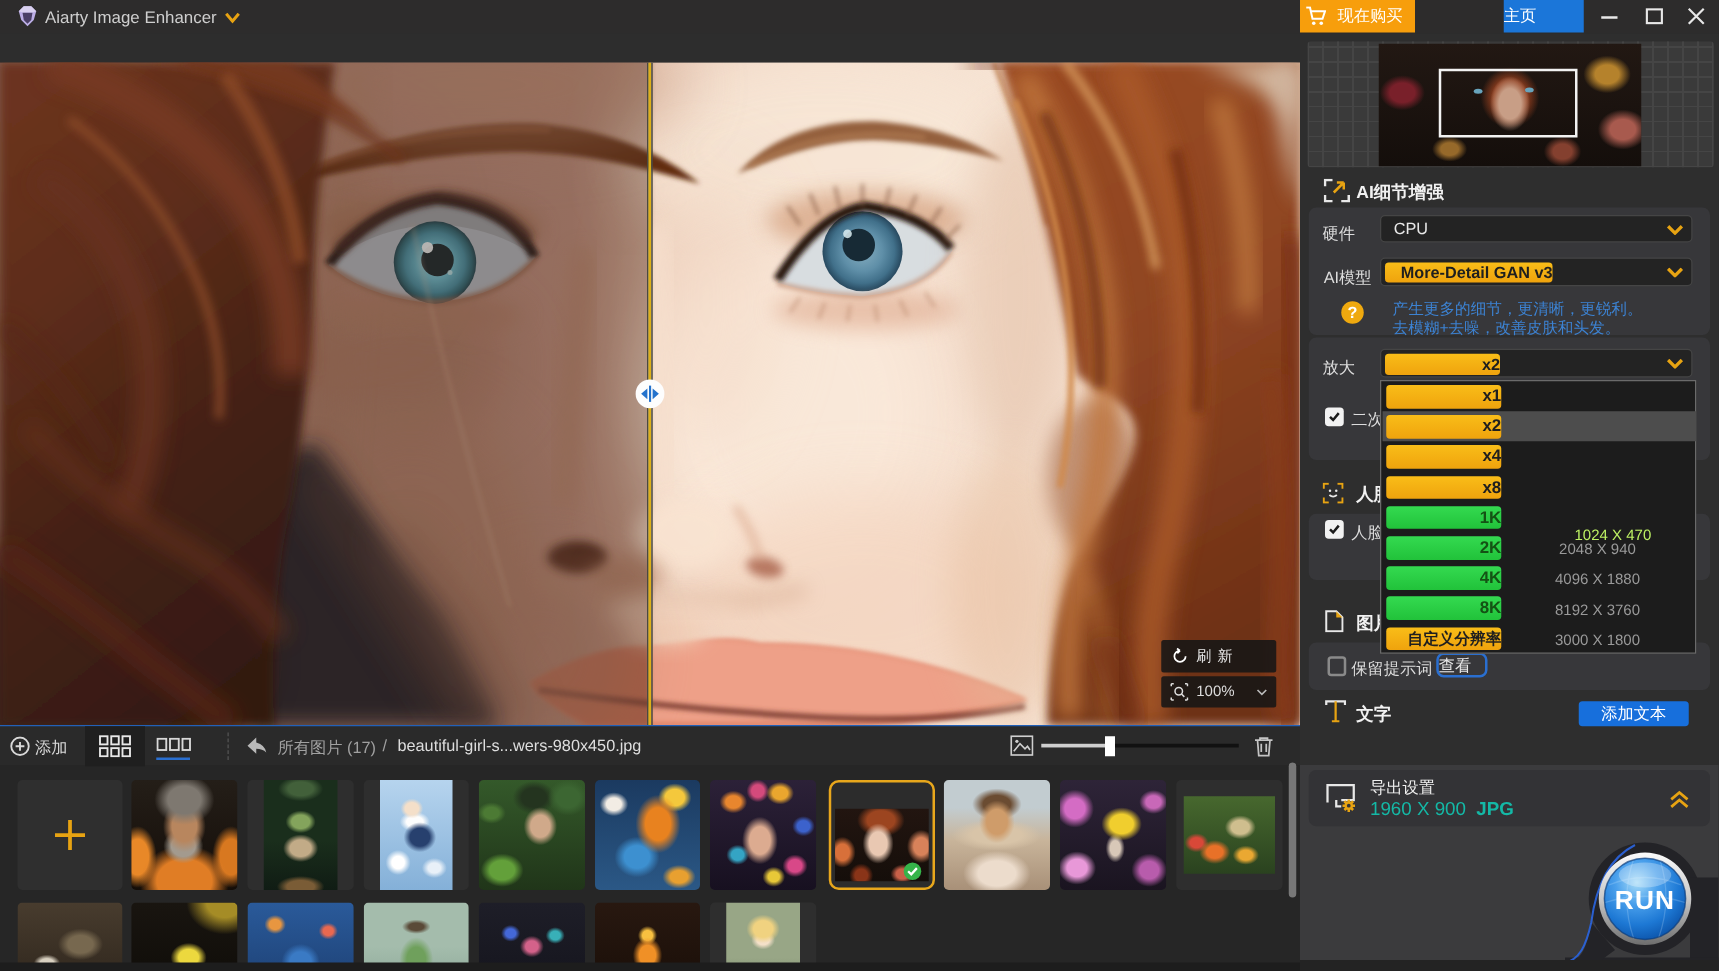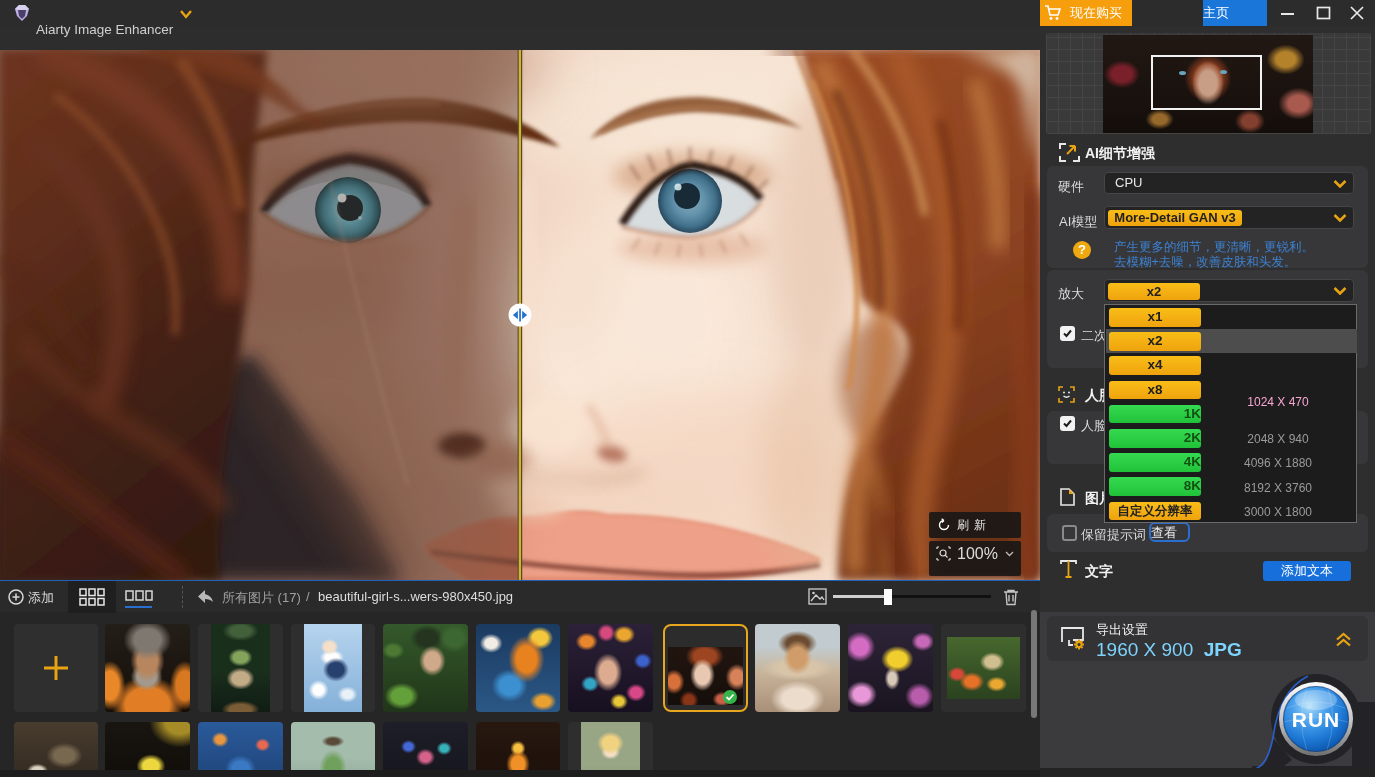--- a/index.html
+++ b/index.html
@@ -3,21 +3,21 @@
 <meta charset="utf-8">
 <style>
 * { margin:0; padding:0; box-sizing:border-box; }
 html,body { width:1375px; height:777px; overflow:hidden; background:#2d2d2d;
   font-family:"Liberation Sans", sans-serif; }
 #app { position:relative; width:1375px; height:777px; background:#2d2d2d; }
 
 
 #titlebar { position:absolute; left:0; top:0; width:1375px; height:27px; background:#2d2c2c; }
 #appicon { position:absolute; left:13px; top:4px; }
-#apptitle { position:absolute; left:36px; top:6px; font-size:13.5px; color:#cfcfcf;margin-top:16px; }
+#apptitle { position:absolute; left:36px; top:6px; font-size:13.5px; color:#cfcfcf; }
 #titlechev { position:absolute; left:179px; top:10px; }
 #buybtn { position:absolute; left:1040px; top:0; width:92px; height:26px; background:#f79e0c;
   color:#fff; font-size:13px; line-height:26px; }
 #buybtn span { margin-left:30px; }
 #homebtn { position:absolute; left:1203px; top:0; width:64px; height:26px; background:#1b76d9;
   color:#fff; font-size:13px; line-height:26px; text-align:left; }
 .winbtn { position:absolute; top:0; width:30px; height:26px; }
 
 
 #subbar { position:absolute; left:0; top:27px; width:1040px; height:23px; background:#191919; }
@@ -29,38 +29,38 @@
 #cmpbtn2 { position:absolute; left:521px; top:3px; width:46px; height:16px; background:#858585; border-radius:3px; }
 #dim-new { position:absolute; left:750px; width:179px; top:0; color:#e8a01c; font-size:14px; line-height:22px; text-align:right; }
 #tab-after { position:absolute; left:944px; top:0; width:96px; height:23px; background:#2d2d2d;
   color:#9a9a9a; font-size:13px; text-align:center; line-height:22px; }
 
 
 #photo { position:absolute; left:0; top:50px; width:1040px; height:530px; }
 #refreshbox { position:absolute; left:929px; top:512px; width:92px; height:26px;
   background:rgba(22,22,22,.88); border-radius:2px; color:#e8e8e8; font-size:12px;
   line-height:26px; }
-#zoombox { position:absolute; left:929px; top:541px; width:92px; height:35px;
-  background:rgba(22,22,22,.88); border-radius:2px; color:#dcdcdc; font-size:16px;
+#zoombox { position:absolute; left:929px; top:541px; width:92px; height:25px;
+  background:rgba(22,22,22,.88); border-radius:2px; color:#dcdcdc; font-size:12px;
   line-height:25px; }
 
 
 #film { position:absolute; left:0; top:580px; width:1040px; height:197px; background:#262626; overflow:hidden; }
 #filmbar { position:absolute; left:0; top:0; width:1040px; height:32px; background:#2a2a2a;
   border-top:1px solid #2361b8; }
 .thumb { position:absolute; background:#2e2e2e; border-radius:4px; overflow:hidden; }
 
 
 #panel { position:absolute; left:1040px; top:27px; width:335px; height:750px; background:#2e2e2e; }
 .pbox { position:absolute; left:7px; width:321px; background:#37373a; border-radius:6px; }
 .plabel { color:#dcdcdc; font-size:13px; }
 .pheader { color:#f2f2f2; font-size:14px; font-weight:bold; }
 .drop { position:absolute; background:#232323; border:1px solid #454545; border-radius:4px; }
 .obtn { position:absolute; background:linear-gradient(#f9bd18,#efa30d); border-radius:3px;
-  color:#1f1f1f; text-align:center; }
+  color:#1f1f1f; text-align:right; }
 .gbtn { position:absolute; background:linear-gradient(#34da50,#21c23a); border-radius:3px;
   color:#145214; text-align:right; }
 .chk { position:absolute; width:15px; height:15px; border-radius:3px; background:#f2f2f2; }
 .chk svg { position:absolute; left:1px; top:1px; }
 .unchk { position:absolute; width:15px; height:16px; border-radius:3px; border:2px solid #8a8a8a; background:transparent; }
 .chev { position:absolute; width:14px; height:8px; }
 #runarea { position:absolute; left:1040px; top:660px; width:335px; height:117px; }
 </style>
 </head>
 <body>
@@ -571,37 +571,37 @@
       <path d="M3 17 V3 H24 V15 H14 M10 15 V20 H14" fill="none" stroke="#e8e8e8" stroke-width="1.8"></path>
       <g fill="#e7a312">
           <circle cx="20" cy="19.5" r="3.4"></circle>
           <g stroke="#e7a312" stroke-width="2">
             <path d="M20 14.5 V24.5 M15 19.5 H25 M16.5 16 L23.5 23 M23.5 16 L16.5 23"></path>
           </g>
         </g>
       <circle cx="20" cy="19.5" r="1.5" fill="#333336"></circle>
     </svg>
     <div style="position:absolute;left:56px;top:594px;color:#f0f0f0;font-size:13px">导出设置</div>
-    <div style="position:absolute;left:56px;top:612px;color:#7dd3fc;font-size:19px">1960 X 900&nbsp; <b>JPG</b></div>
+    <div style="position:absolute;left:56px;top:612px;color:#14b8a6;font-size:15px">1960 X 900&nbsp; <b>JPG</b></div>
     <svg style="position:absolute;left:295px;top:605px" width="17" height="16" viewBox="0 0 17 16">
         <path d="M2 7.5 L8.5 2 L15 7.5 M2 13.5 L8.5 8 L15 13.5" stroke="#e7a312" stroke-width="2.2" fill="none"></path>
       </svg>
 
     <div style="position:absolute;left:64px;top:277px;width:253px;height:219px;background:#1c1c1c;border:1px solid #6a6a6a;z-index:30">
       <div style="position:absolute;left:1px;top:24.2px;width:251px;height:24.2px;background:#4d4d4d"></div>
       <div class="obtn" style="left:4px;top:3px;width:92px;height:18.5px;font-size:13.5px;font-weight:bold;line-height:18px;z-index:2">x1</div>
       <div class="obtn" style="left:4px;top:27.2px;width:92px;height:18.5px;font-size:13.5px;font-weight:bold;line-height:18px;z-index:2">x2</div>
       <div class="obtn" style="left:4px;top:51.4px;width:92px;height:18.5px;font-size:13.5px;font-weight:bold;line-height:18px;z-index:2">x4</div>
       <div class="obtn" style="left:4px;top:75.6px;width:92px;height:18.5px;font-size:13.5px;font-weight:bold;line-height:18px;z-index:2">x8</div>
       <div class="gbtn" style="left:4px;top:99.8px;width:92px;height:18.5px;font-size:13.5px;font-weight:bold;line-height:18px;z-index:2">1K</div>
       <div class="gbtn" style="left:4px;top:124px;width:92px;height:18.5px;font-size:13.5px;font-weight:bold;line-height:18px;z-index:2">2K</div>
       <div class="gbtn" style="left:4px;top:148.2px;width:92px;height:18.5px;font-size:13.5px;font-weight:bold;line-height:18px;z-index:2">4K</div>
       <div class="gbtn" style="left:4px;top:172.4px;width:92px;height:18.5px;font-size:13.5px;font-weight:bold;line-height:18px;z-index:2">8K</div>
       <div class="obtn" style="left:4px;top:196.6px;width:92px;height:18.5px;font-size:12.5px;font-weight:bold;line-height:18px;z-index:2">自定义分辨率</div>
-      <div style="position:absolute;left:130px;top:90px;width:166px;height:13px;color:#f9a8d4;font-size:12px;text-align:center;width:86px">1024 X 470</div>
+      <div style="position:absolute;left:130px;top:116px;width:166px;height:13px;color:#bef264;font-size:12px;text-align:right;width:86px">1024 X 470</div>
       <div style="position:absolute;left:130px;top:127.2px;width:86px;color:#9a9a9a;font-size:12px;text-align:center">2048 X 940</div>
       <div style="position:absolute;left:130px;top:151.4px;width:86px;color:#9a9a9a;font-size:12px;text-align:center">4096 X 1880</div>
       <div style="position:absolute;left:130px;top:175.6px;width:86px;color:#9a9a9a;font-size:12px;text-align:center">8192 X 3760</div>
       <div style="position:absolute;left:130px;top:199.8px;width:86px;color:#9a9a9a;font-size:12px;text-align:center">3000 X 1800</div>
     </div>
   </div>
 
   <svg id="runarea" style="left:1230px;top:660px;width:145px;height:117px" viewBox="0 0 145 117">
     <defs>
       <linearGradient id="silver" x1="0" y1="0" x2="0" y2="1">

